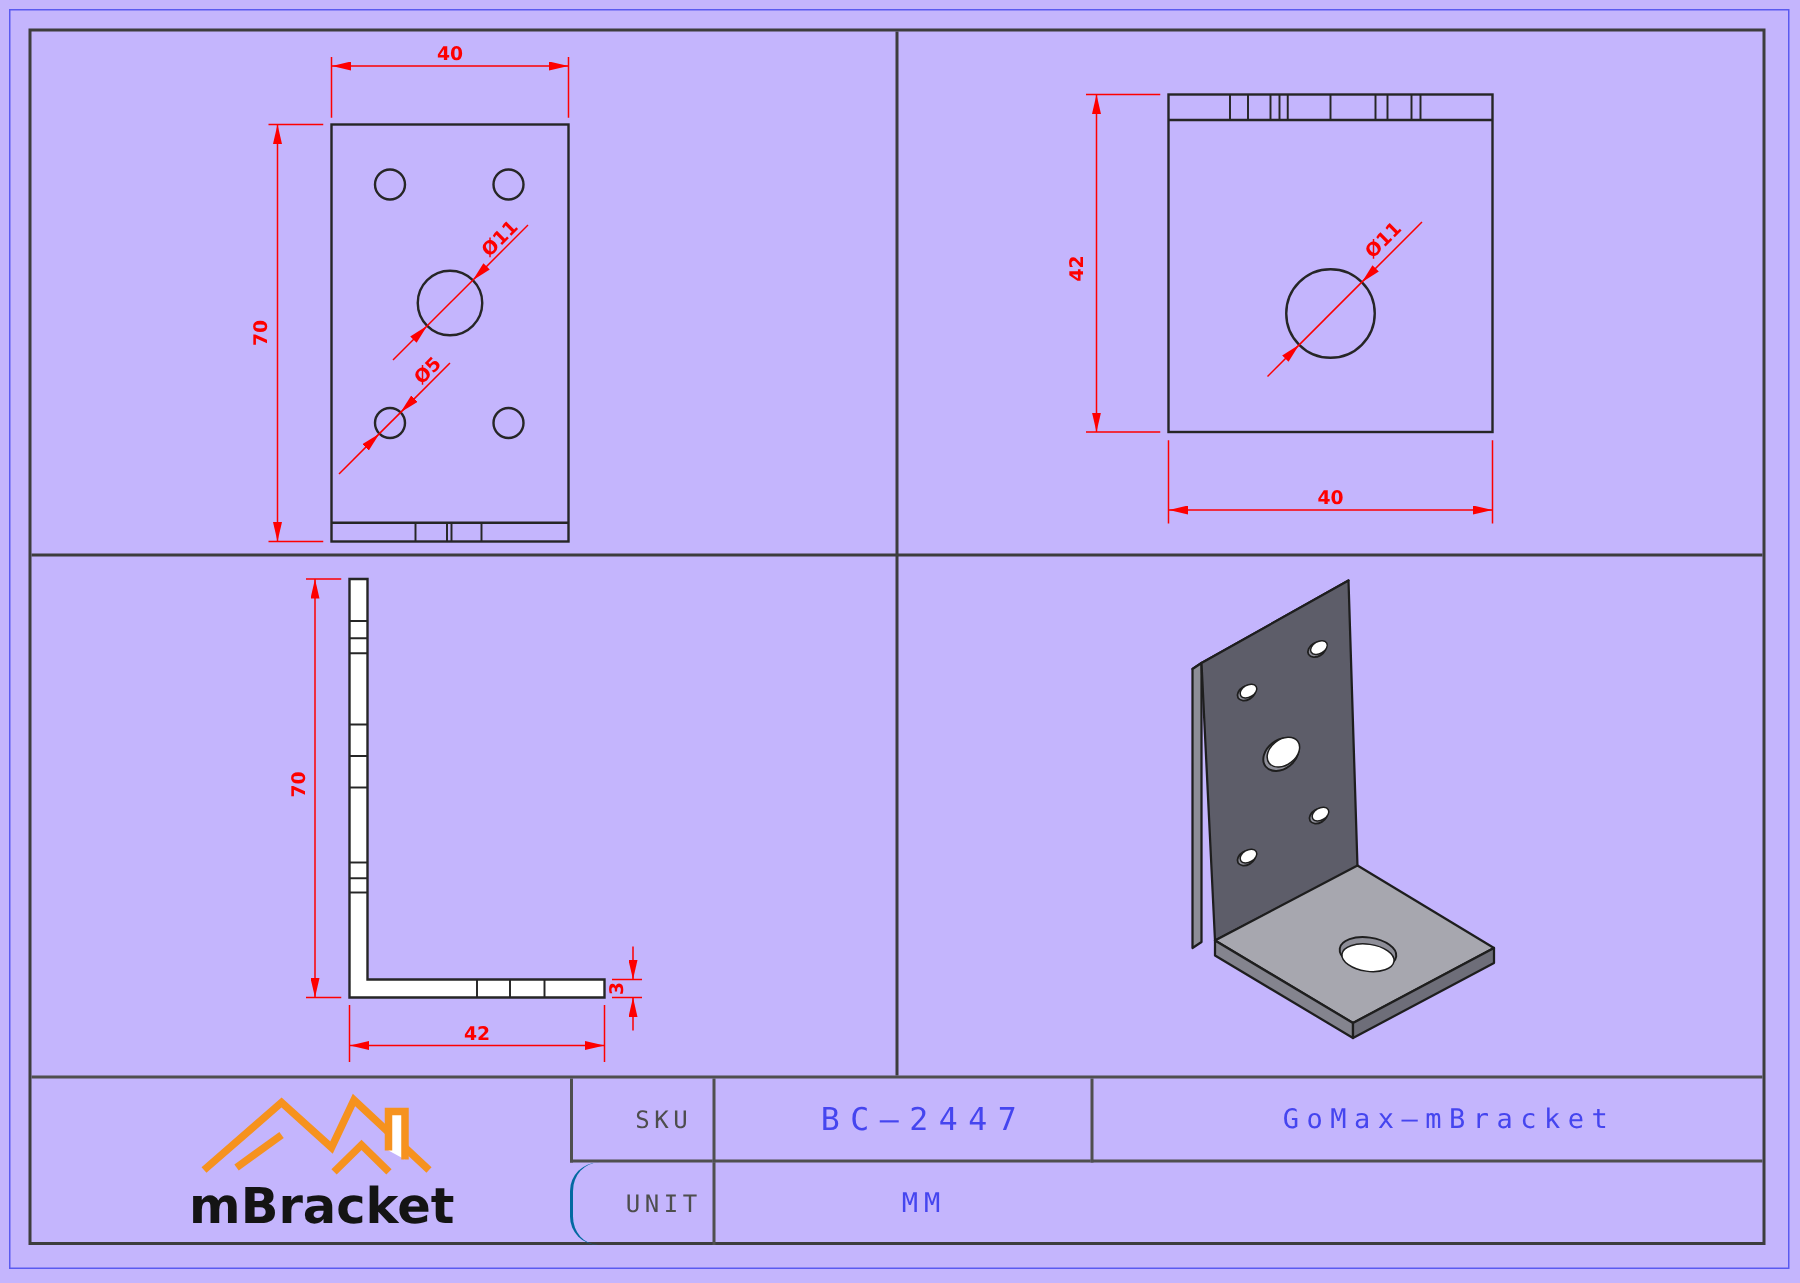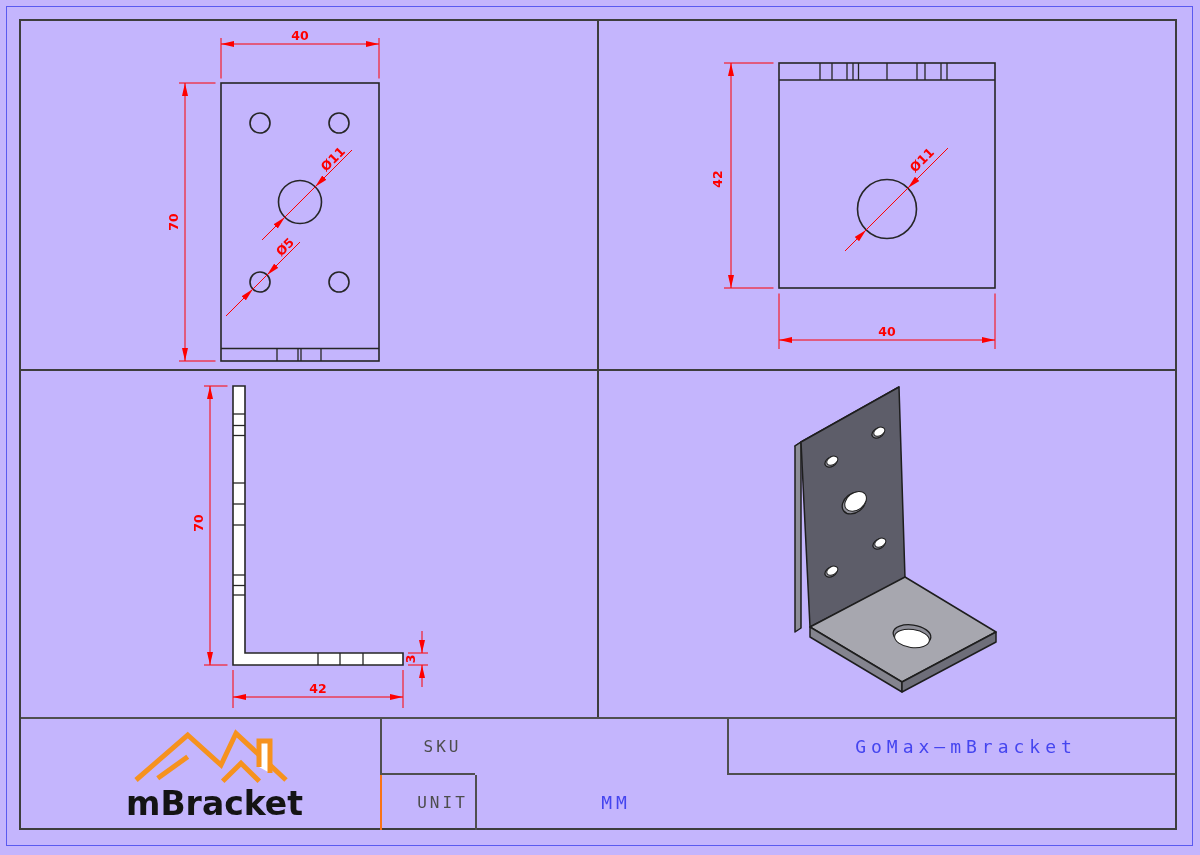--- a/index.html
+++ b/index.html
@@ -15,21 +15,21 @@
   
   .tblock{position:absolute;left:21px;top:717px;width:1154px;height:111px;
           border-top:2px solid #4f4f4f;display:grid;
           grid-template-columns:359px 95px 252px 1fr;grid-template-rows:56px 1fr;
           box-sizing:content-box;}
   .tcell{display:flex;align-items:center;justify-content:center;box-sizing:border-box;padding-left:28px;}
   .c-logo{grid-row:1/3;grid-column:1;flex-direction:column;justify-content:flex-start;padding-top:9px;}
   .c-skul{grid-row:1;grid-column:2;border-left:2px solid #4f4f4f;border-bottom:2px solid #4f4f4f;}
   .c-skuv{grid-row:1;grid-column:3;border-left:2px solid #4f4f4f;border-bottom:2px solid #4f4f4f;}
   .c-brand{grid-row:1;grid-column:4;border-left:2px solid #4f4f4f;border-bottom:2px solid #4f4f4f;justify-content:center;}
-  .c-unitl{grid-row:2;grid-column:2;border-left:2px solid #f97316;}
+  .c-unitl{grid-row:2;grid-column:2;border-left:2px solid #0369a1;border-radius:19px;}
   .c-unitv{grid-row:2;grid-column:3;border-left:2px solid #4f4f4f;}
   .c-site{grid-row:2;grid-column:4;border-left:2px solid #4f4f4f;}
   .lbl{font-family:"DejaVu Sans Mono",monospace;font-size:16px;letter-spacing:3px;color:#4d4d4d;}
   .cadblue{font-family:"DejaVu Sans Mono",monospace;color:#4545ef;}
   .skuv{font-size:21px;letter-spacing:7px;}
   .brandv{font-size:18px;letter-spacing:5px;}
   .unitv{font-size:18px;letter-spacing:4px;}
   .sitev{font-size:17px;letter-spacing:3px;}
   .logo-text{font-family:"DejaVu Sans",sans-serif;font-weight:bold;font-size:33px;
              color:#141414;letter-spacing:0px;margin-top:-2px;}
@@ -194,20 +194,23 @@
           <line x1="23.7" y1="50.3" x2="53.7" y2="28.7"></line>
           <polyline points="88.7,53.3 107,35.3 125.3,53.3"></polyline>
           <path d="M125,39 L125,13 L136,13 L136,45" fill="#fff"></path>
         </g>
       </svg>
       <div class="logo-text">mBracket</div>
     </div>
     <div class="tcell c-skul">
       <span class="lbl">SKU</span>
     </div>
+    <div class="tcell c-skuv">
+      <span class="cadblue skuv">BC—2447</span>
+    </div>
     <div class="tcell c-brand">
       <span class="cadblue brandv">GoMax—mBracket</span>
     </div>
     <div class="tcell c-unitl">
       <span class="lbl">UNIT</span>
     </div>
     <div class="tcell c-unitv">
       <span class="cadblue unitv">MM</span>
     </div>
   </div>

